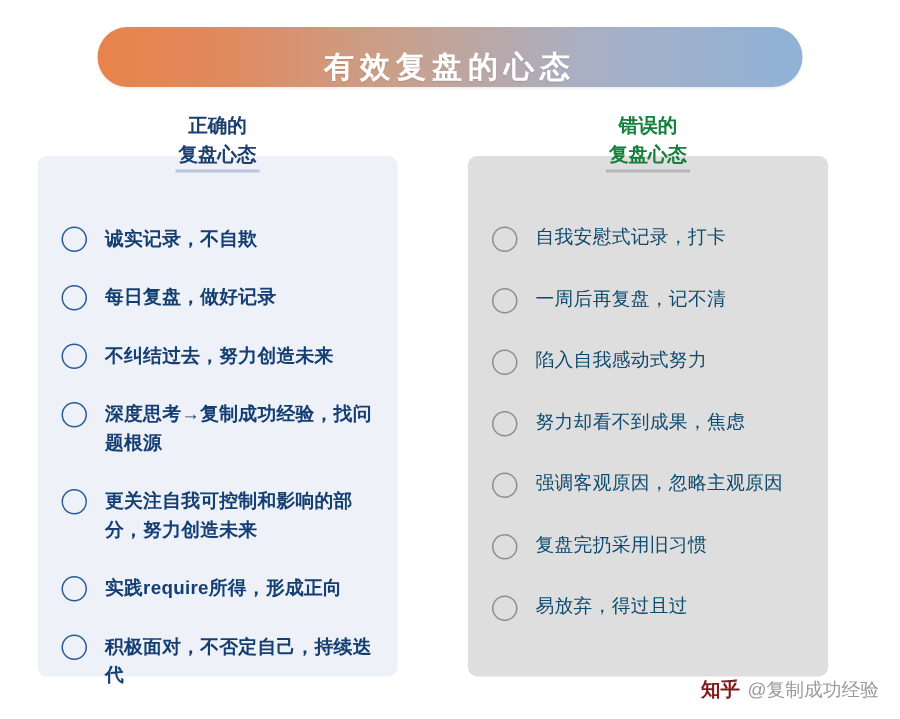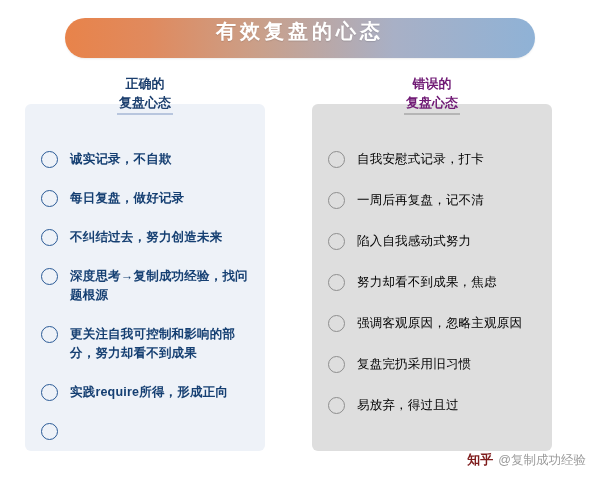--- a/index.html
+++ b/index.html
@@ -24,21 +24,21 @@
   
   .title-banner {
     position: absolute;
     left: 65px;
     top: 18px;
     width: 470px;
     height: 40px;
     border-radius: 20px;
     background: linear-gradient(90deg, #e8834a 0%, #e08a5e 18%, #c9a08b 42%, #a8b0c6 70%, #8fb2d6 100%);
     display: flex;
-    align-items: flex-start;
+    align-items: flex-end;
     justify-content: center;
     box-shadow: 0 1px 2px rgba(0,0,0,0.08);
   }
   .title-text {
     color: #ffffff;
     font-size: 20px;
     font-weight: bold;
     letter-spacing: 4px;
     text-shadow: 0 1px 1px rgba(0,0,0,0.12);
   }
@@ -65,21 +65,21 @@
     position: absolute;
     top: -30px;
     left: 0;
     width: 240px;
     text-align: center;
     font-size: 13px;
     font-weight: bold;
     line-height: 19px;
   }
   .col-left .col-header { color: #1c3f6e; }
-  .col-right .col-header { color: #701a75; }
+  .col-right .col-header { color: #15803d; }
   .hdr-line2 {
     display: inline-block;
     padding: 0 2px 1px 2px;
   }
   .col-left .hdr-line2 { border-bottom: 2px solid #b8c6de; }
   .col-right .hdr-line2 { border-bottom: 2px solid #b5b5b5; }
 
   .items {
     position: absolute;
     left: 0;
@@ -103,21 +103,21 @@
   }
   .col-left .bullet { border: 1.6px solid #2a5a96; }
   .col-right .bullet { border: 1.6px solid #8e8e8e; }
 
   .item-text {
     font-size: 12.5px;
     line-height: 19px;
     letter-spacing: 0.2px;
   }
   .col-left .item-text { color: #153f72; font-weight: bold; }
-  .col-right .item-text { color: #000000; }
+  .col-right .item-text { color: #0c4a6e; font-family: Liberation Mono, monospace; }
 
   .col-right .item { margin-bottom: 22px; }
 
   
   .watermark {
     position: absolute;
     right: 14px;
     bottom: 10px;
     display: flex;
     align-items: center;
@@ -157,28 +157,29 @@
       <div class="item">
         <span class="bullet"></span>
         <span class="item-text">不纠结过去，努力创造未来</span>
       </div>
       <div class="item">
         <span class="bullet"></span>
         <span class="item-text">深度思考→复制成功经验，找问题根源</span>
       </div>
       <div class="item">
         <span class="bullet"></span>
-        <span class="item-text">更关注自我可控制和影响的部分，努力却看不到成果</span>
+        <span class="item-text">更关注自我可控制和影响的部分，努力创造未来</span>
       </div>
       <div class="item">
         <span class="bullet"></span>
         <span class="item-text">实践require所得，形成正向</span>
       </div>
       <div class="item">
         <span class="bullet"></span>
+        <span class="item-text">积极面对，不否定自己，持续迭代</span>
       </div>
     </div>
   </div>
 
   <div class="col col-right">
     <div class="col-header">
       <div>错误的</div>
       <span class="hdr-line2">复盘心态</span>
     </div>
     <div class="items">

